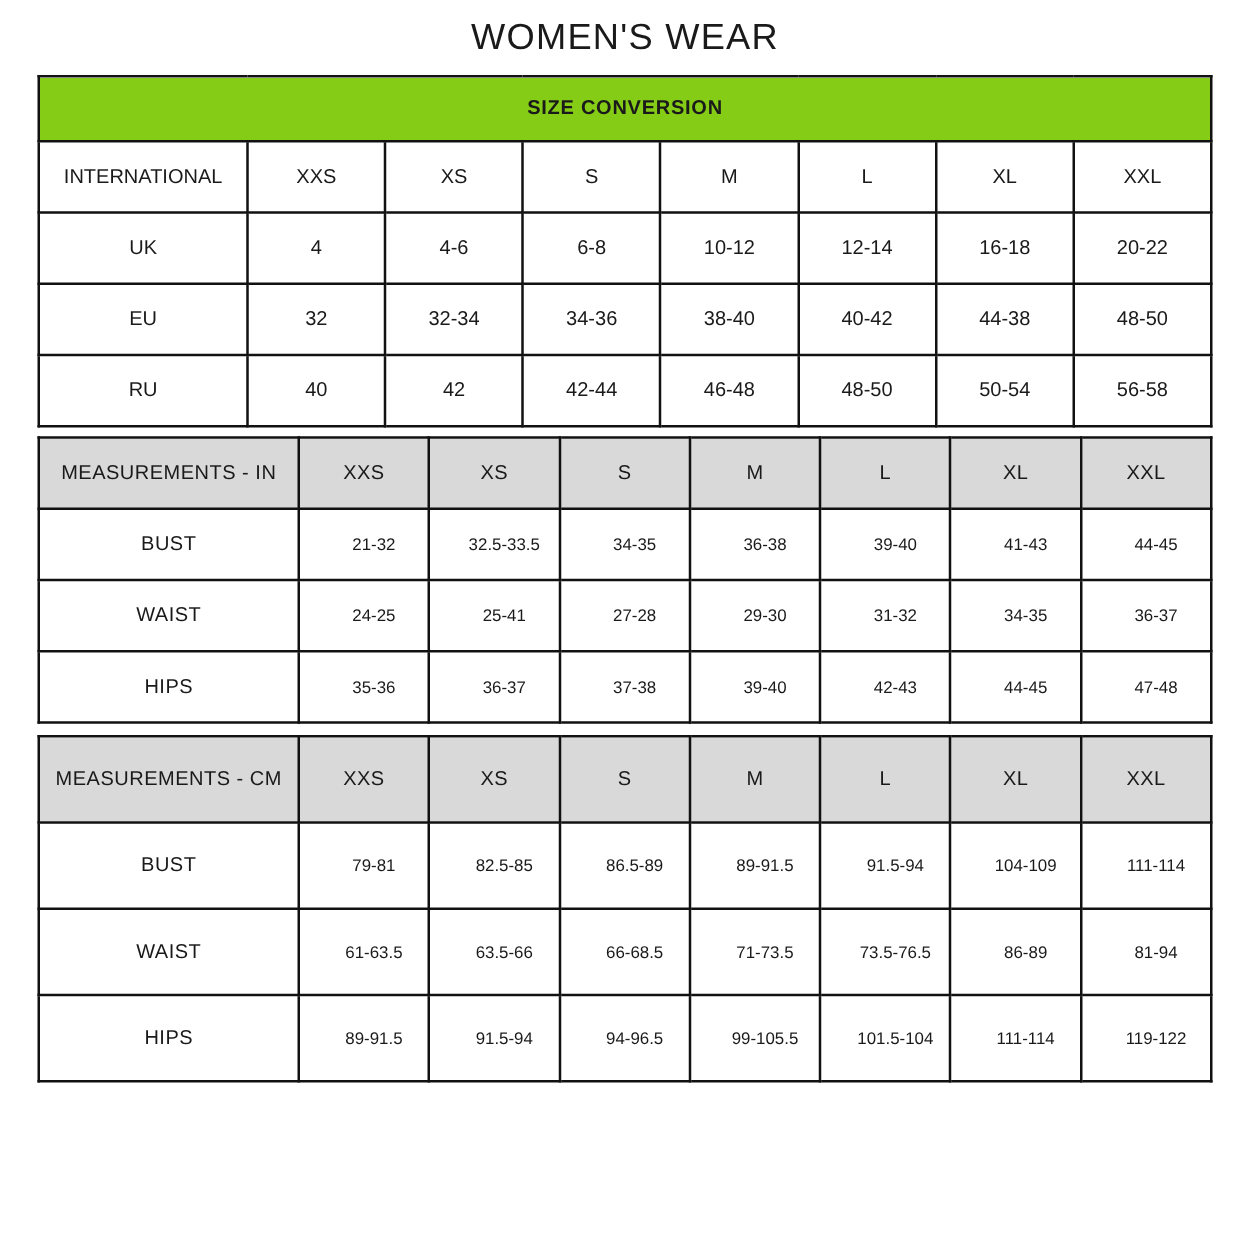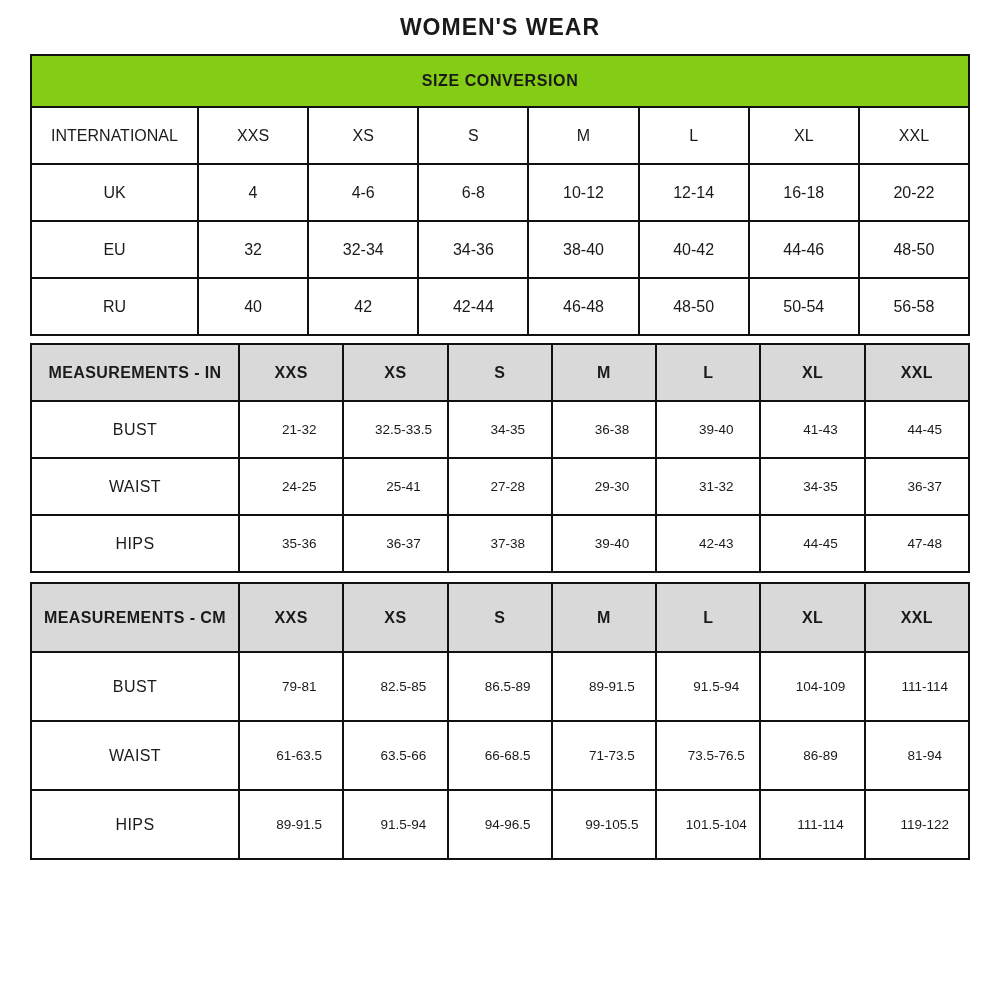--- a/index.html
+++ b/index.html
@@ -11,22 +11,22 @@
     font-family: "Liberation Sans", sans-serif;
     color: #1a1a1a;
   }
   .page {
     width: 1000px;
     height: 1000px;
     padding: 0 30px 5px 30px;
   }
   .page-title {
     text-align: center;
-    font-size: 23px;
-    font-weight: bold;
+    font-size: 29px;
+    font-weight: normal;
     letter-spacing: 1px;
     margin: 0;
     padding: 14px 0 13px 0;
   }
   table {
     width: 100%;
     border-collapse: collapse;
     table-layout: fixed;
   }
   td {
@@ -45,21 +45,21 @@
     font-weight: bold;
     font-size: 16px;
     letter-spacing: 0.6px;
   }
   .t-size .col-head { font-size: 16px; }
   
   .t-meas { margin-top: 7px; }
   .t-meas td { height: 57px; }
   .t-meas .mhead {
     background: #d9d9d9;
-    font-weight: bold;
+    font-weight: normal;
     font-size: 16px;
     letter-spacing: 0.4px;
   }
   .t-meas .row-label { font-size: 16px; letter-spacing: 0.4px; }
   .t-meas .mval { font-size: 13.5px; padding-left: 18px; }
   .t-cm { margin-top: 9px; }
   .t-cm td { height: 69px; }
 </style>
 </head>
 <body>
@@ -105,21 +105,21 @@
           <td>16-18</td>
           <td>20-22</td>
         </tr>
         <tr>
           <td>EU</td>
           <td>32</td>
           <td>32-34</td>
           <td>34-36</td>
           <td>38-40</td>
           <td>40-42</td>
-          <td>44-46</td>
+          <td>44-38</td>
           <td>48-50</td>
         </tr>
         <tr>
           <td>RU</td>
           <td>40</td>
           <td>42</td>
           <td>42-44</td>
           <td>46-48</td>
           <td>48-50</td>
           <td>50-54</td>

